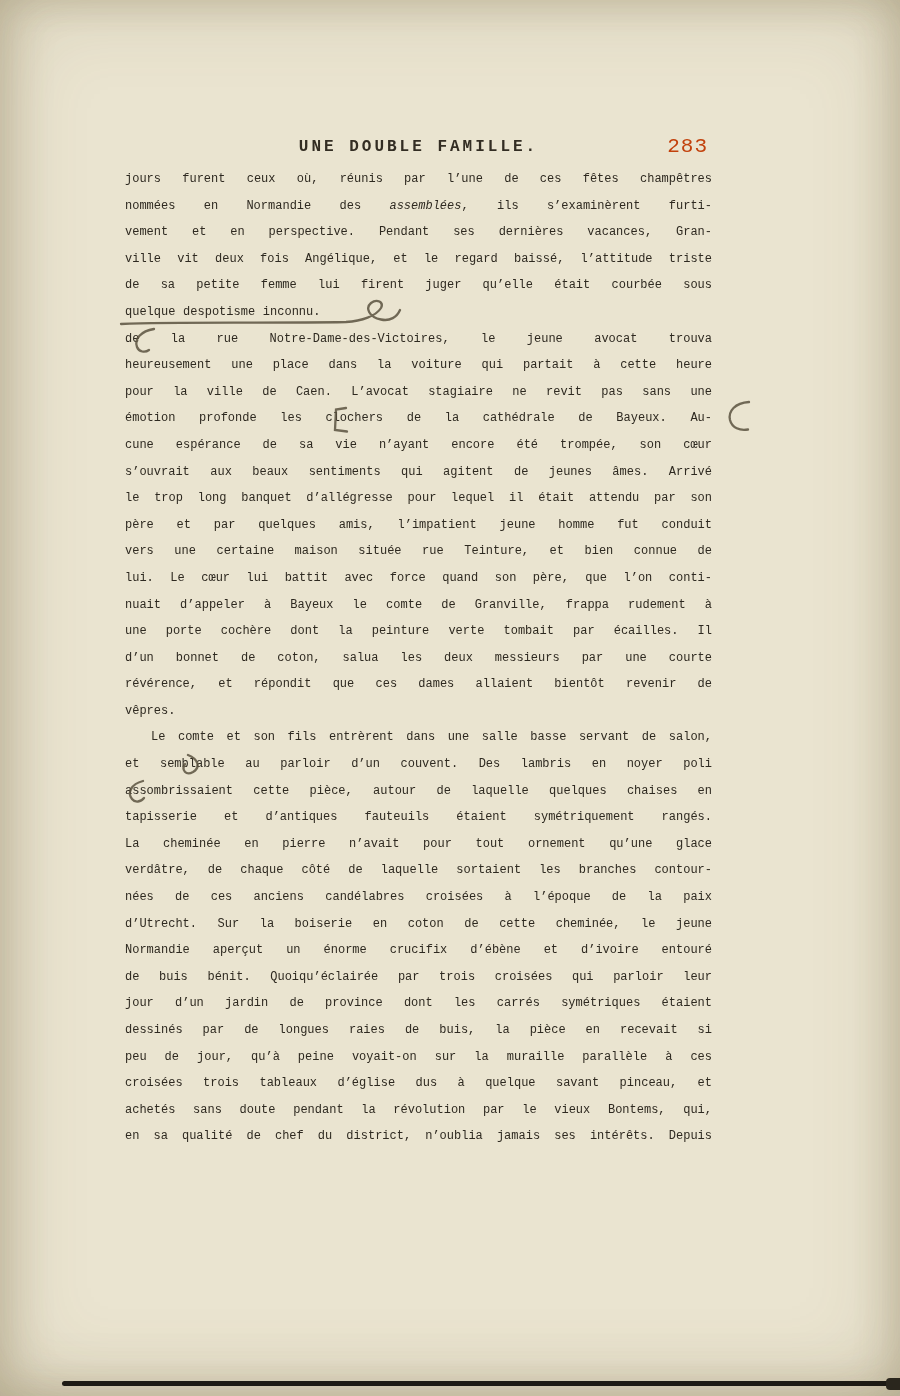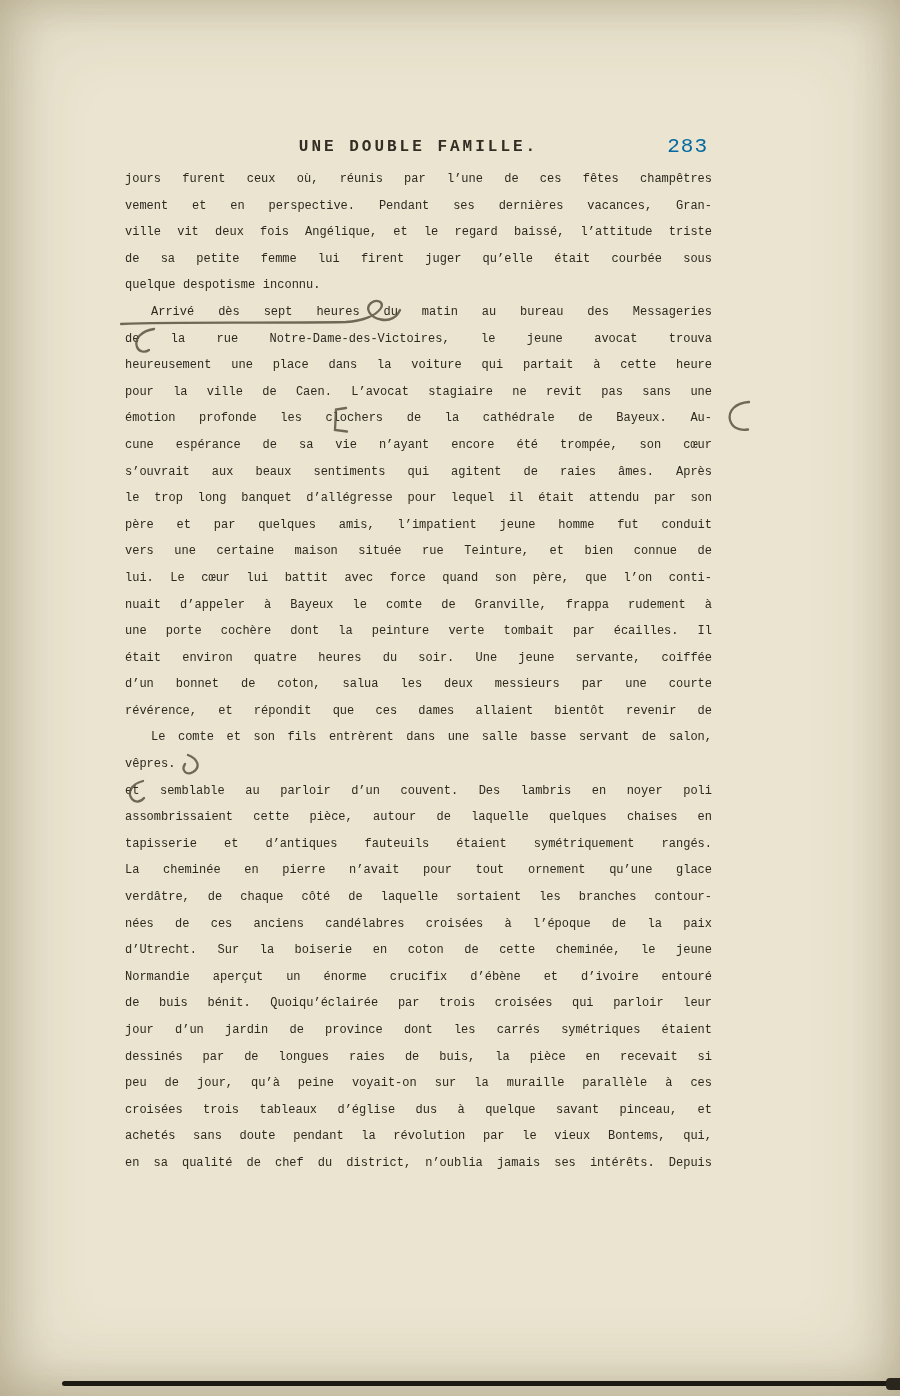--- a/index.html
+++ b/index.html
@@ -37,21 +37,21 @@
     font-weight: 700;
     letter-spacing: 3px;
     color: #332d23;
   }
   .page-number {
     position: absolute;
     right: 4px;
     top: -3px;
     font-size: 21px;
     letter-spacing: 1px;
-    color: #0369a1;
+    color: #c2410c;
   }
   
   .text-block {
     position: absolute;
     left: 125px;
     top: 166px;
     width: 587px;
   }
   .line {
     font-size: 12px;
@@ -104,42 +104,41 @@
 
 <div class="page">
 
   <header class="running-head">
     <span class="head-title">UNE DOUBLE FAMILLE.</span>
     <span class="page-number">283</span>
   </header>
 
   <main class="text-block" id="text-block">
       <div class="line"><span>jours furent ceux où, réunis par l’une de ces fêtes champêtres</span></div>
+      <div class="line"><span>nommées en Normandie des </span><span class="italic">assemblées</span><span>, ils s’examinèrent furti-</span></div>
       <div class="line"><span>vement et en perspective. Pendant ses dernières vacances, Gran-</span></div>
       <div class="line"><span>ville vit deux fois Angélique, et le regard baissé, l’attitude triste</span></div>
       <div class="line"><span>de sa petite femme lui firent juger qu’elle était courbée sous</span></div>
       <div class="line short"><span>quelque despotisme inconnu.</span></div>
-      <div class="line indent"><span>Arrivé dès sept heures du matin au bureau des Messageries</span></div>
       <div class="line"><span>de la rue Notre-Dame-des-Victoires, le jeune avocat trouva</span></div>
       <div class="line"><span>heureusement une place dans la voiture qui partait à cette heure</span></div>
       <div class="line"><span>pour la ville de Caen. L’avocat stagiaire ne revit pas sans une</span></div>
       <div class="line"><span>émotion profonde les clochers de la cathédrale de Bayeux. Au-</span></div>
       <div class="line"><span>cune espérance de sa vie n’ayant encore été trompée, son cœur</span></div>
-      <div class="line"><span>s’ouvrait aux beaux sentiments qui agitent de raies âmes. Après</span></div>
+      <div class="line"><span>s’ouvrait aux beaux sentiments qui agitent de jeunes âmes. Arrivé</span></div>
       <div class="line"><span>le trop long banquet d’allégresse pour lequel il était attendu par son</span></div>
       <div class="line"><span>père et par quelques amis, l’impatient jeune homme fut conduit</span></div>
       <div class="line"><span>vers une certaine maison située rue Teinture, et bien connue de</span></div>
       <div class="line"><span>lui. Le cœur lui battit avec force quand son père, que l’on conti-</span></div>
       <div class="line"><span>nuait d’appeler à Bayeux le comte de Granville, frappa rudement à</span></div>
       <div class="line"><span>une porte cochère dont la peinture verte tombait par écailles. Il</span></div>
-      <div class="line"><span>était environ quatre heures du soir. Une jeune servante, coiffée</span></div>
       <div class="line"><span>d’un bonnet de coton, salua les deux messieurs par une courte</span></div>
       <div class="line"><span>révérence, et répondit que ces dames allaient bientôt revenir de</span></div>
+      <div class="line short"><span>vêpres.</span></div>
       <div class="line indent"><span>Le comte et son fils entrèrent dans une salle basse servant de salon,</span></div>
-      <div class="line short"><span>vêpres.</span></div>
       <div class="line"><span>et semblable au parloir d’un couvent. Des lambris en noyer poli</span></div>
       <div class="line"><span>assombrissaient cette pièce, autour de laquelle quelques chaises en</span></div>
       <div class="line"><span>tapisserie et d’antiques fauteuils étaient symétriquement rangés.</span></div>
       <div class="line"><span>La cheminée en pierre n’avait pour tout ornement qu’une glace</span></div>
       <div class="line"><span>verdâtre, de chaque côté de laquelle sortaient les branches contour-</span></div>
       <div class="line"><span>nées de ces anciens candélabres croisées à l’époque de la paix</span></div>
       <div class="line"><span>d’Utrecht. Sur la boiserie en coton de cette cheminée, le jeune</span></div>
       <div class="line"><span>Normandie aperçut un énorme crucifix d’ébène et d’ivoire entouré</span></div>
       <div class="line"><span>de buis bénit. Quoiqu’éclairée par trois croisées qui parloir leur</span></div>
       <div class="line"><span>jour d’un jardin de province dont les carrés symétriques étaient</span></div>

